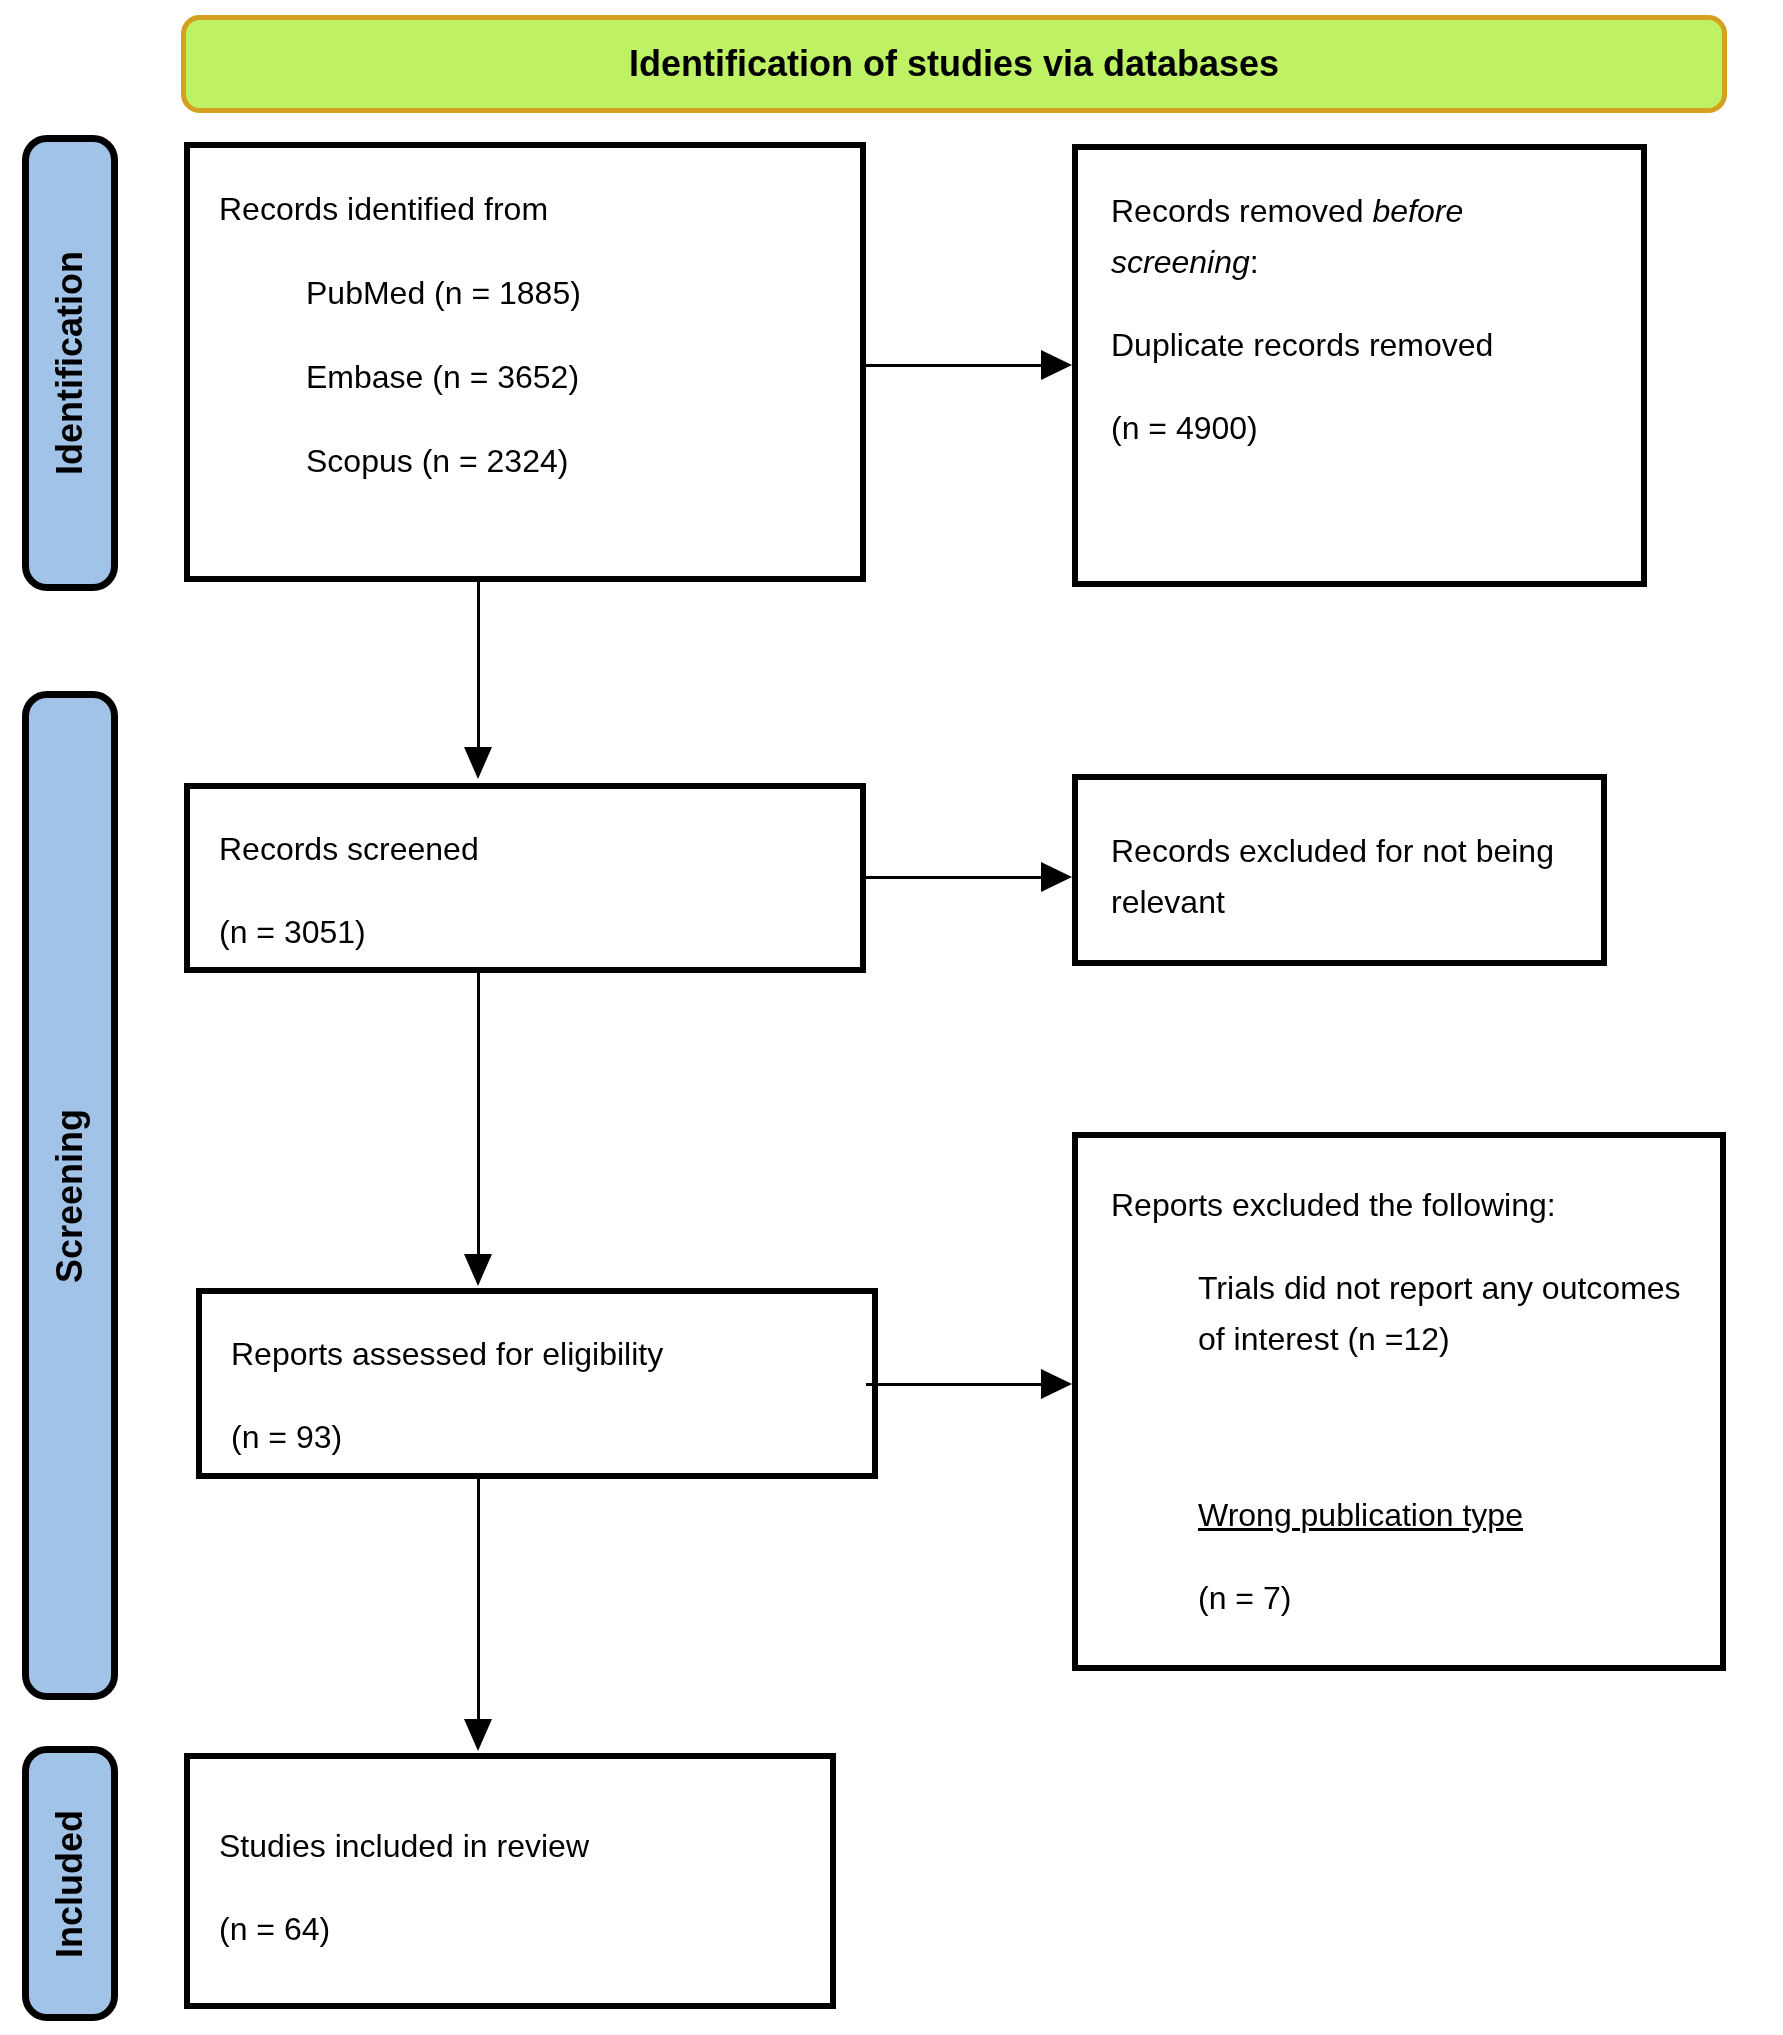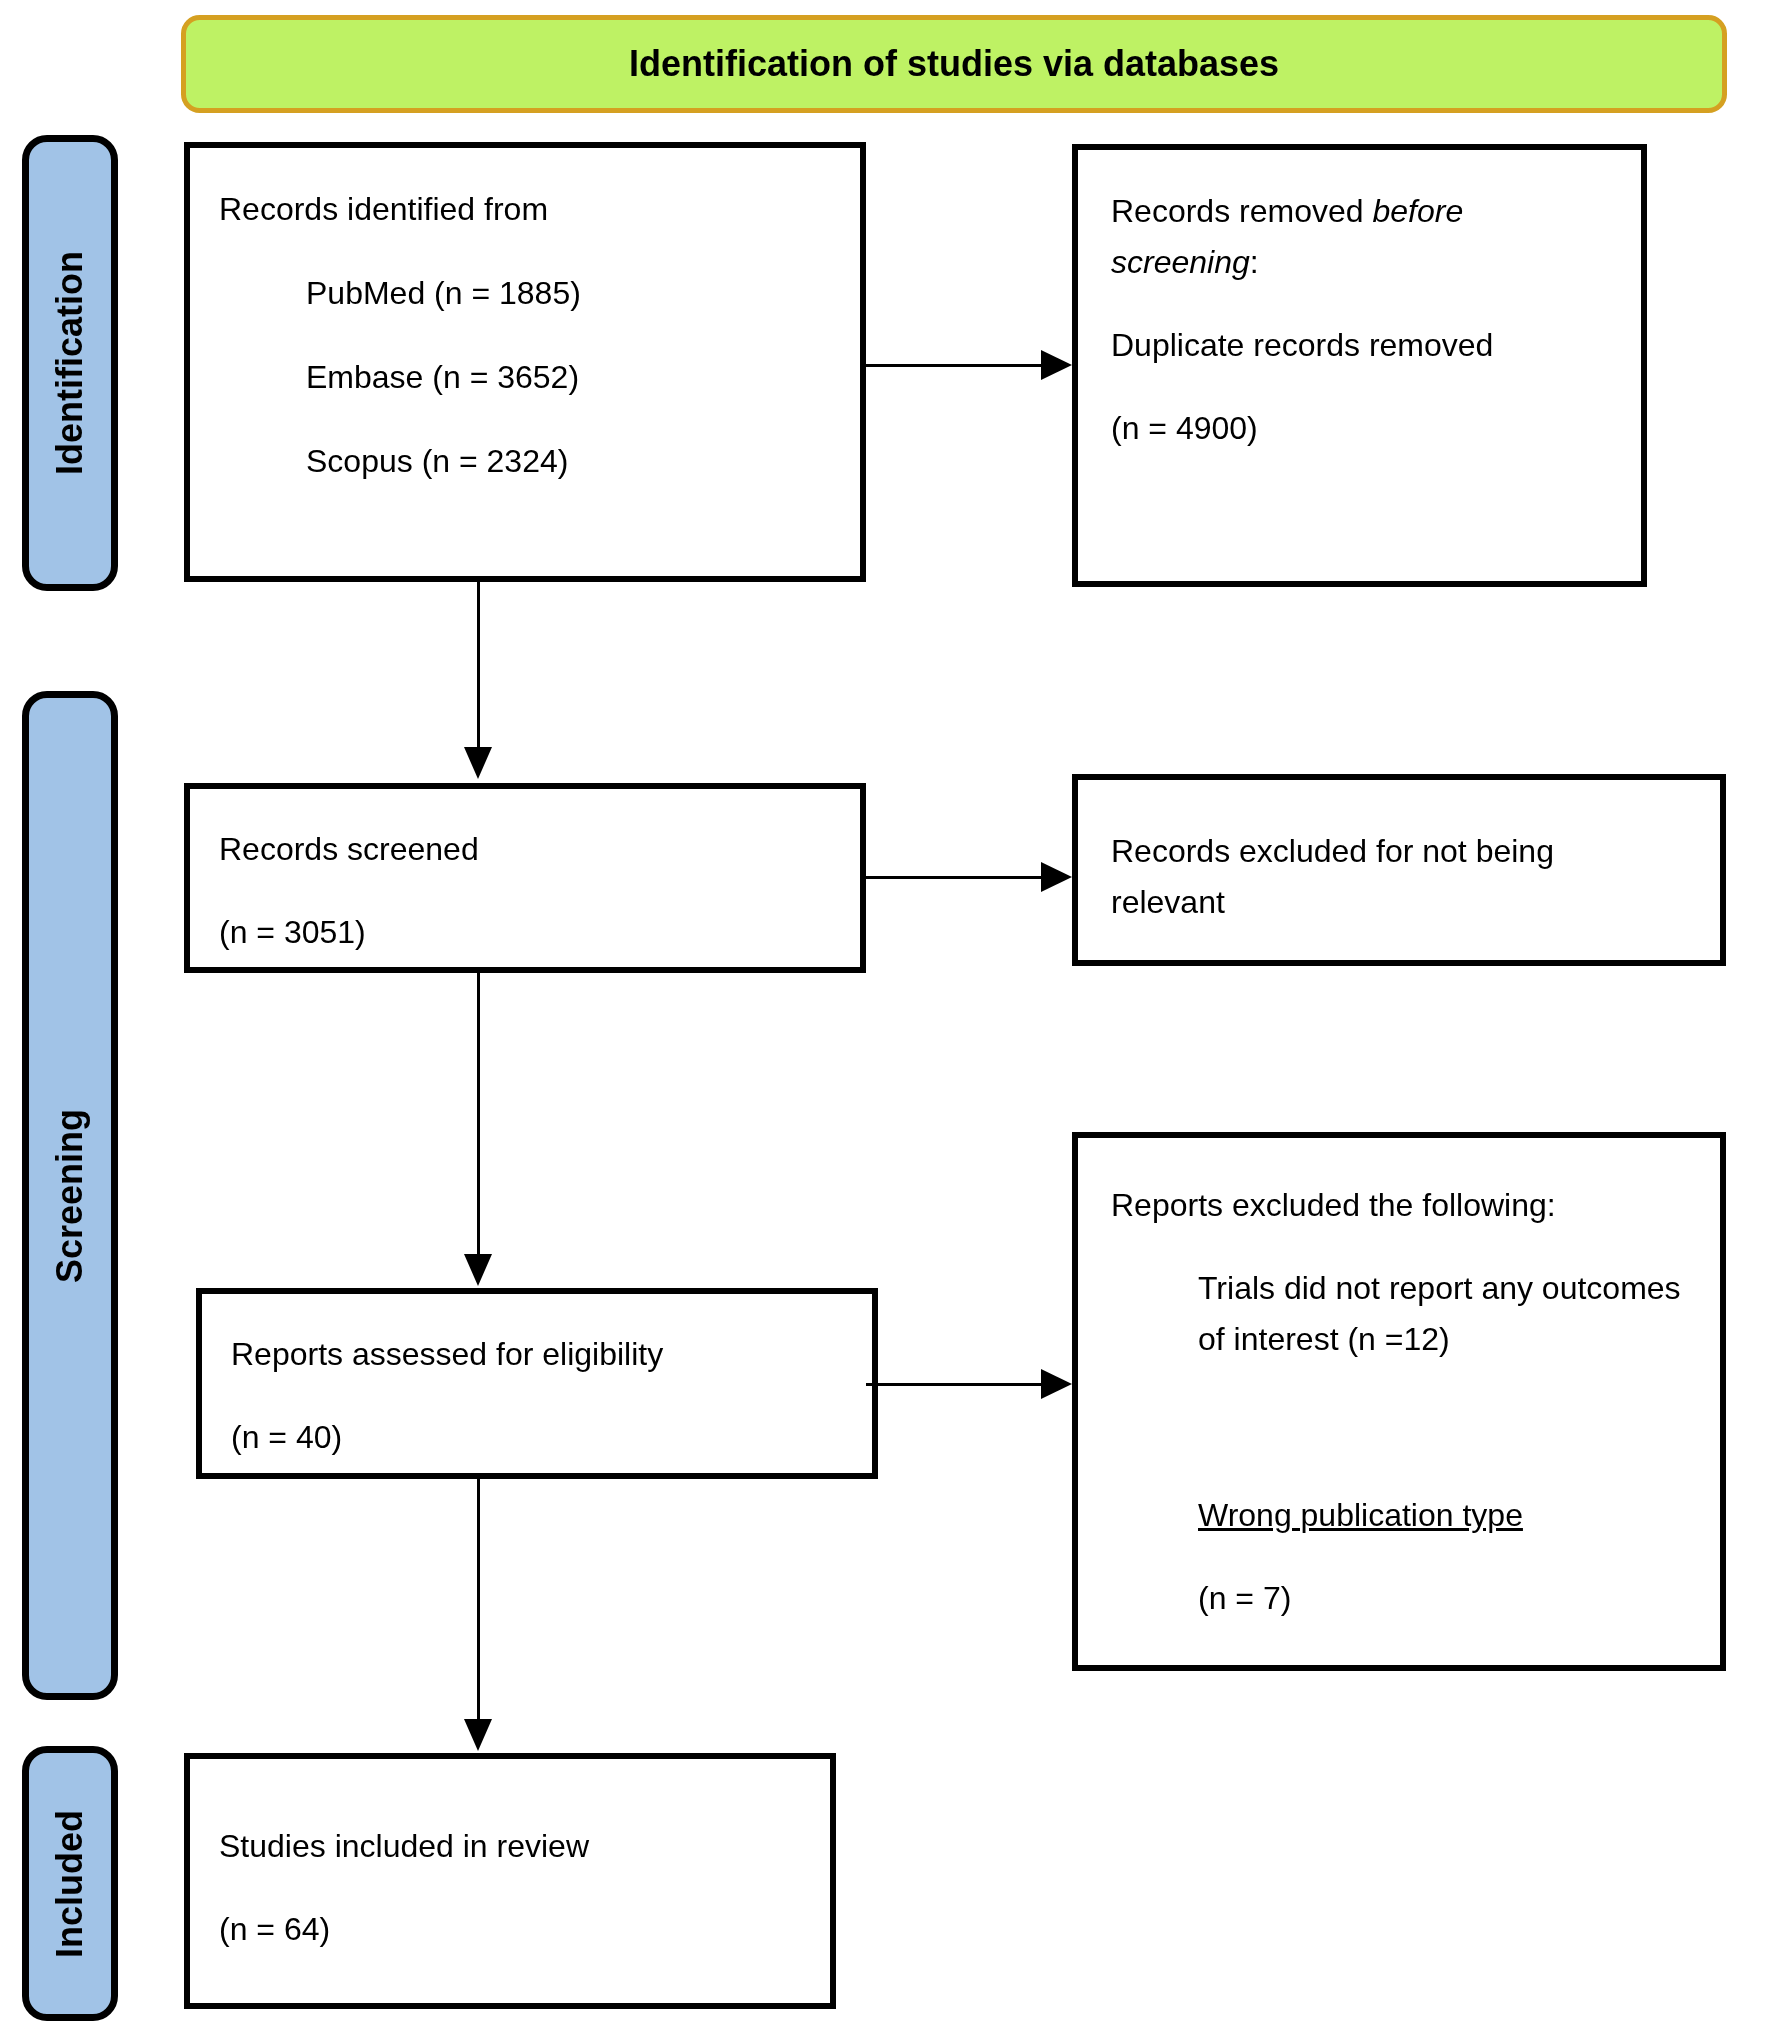--- a/index.html
+++ b/index.html
@@ -44,21 +44,21 @@
   .fbox{
     position:absolute;
     background:#fff;
     border:6px solid #000;
     box-sizing:border-box;
     font-size:32px;line-height:51px;
   }
   #box-identified{left:184px;top:142px;width:682px;height:440px;padding:36px 22px 0 29px;}
   #box-removed{left:1072px;top:144px;width:575px;height:443px;padding:36px 27.5px 0 33px;}
   #box-screened{left:184px;top:783px;width:682px;height:190px;padding:35px 22px 0 29px;}
-  #box-excluded-relevance{left:1072px;top:774px;width:654px;height:192px;padding:46px 33px 0 33px;}
+  #box-excluded-relevance{left:1072px;top:774px;width:535px;height:192px;padding:46px 33px 0 33px;}
   #box-assessed{left:196px;top:1288px;width:682px;height:191px;padding:35px 22px 0 29px;}
   #box-excluded-reports{left:1072px;top:1132px;width:654px;height:539px;padding:42px 31px 0 33px;}
   #box-included{left:184px;top:1753px;width:652px;height:256px;padding:62px 22px 0 29px;}
   .indent{margin-left:87px;}
   .gap-sm{margin-top:33px;}
   .gap-md{margin-top:32px;}
   .gap-lg{margin-top:125px;text-decoration:underline;}
   .ital{font-style:italic;}
   
   .harrow{position:absolute;height:3.3px;background:#000;}
@@ -119,21 +119,21 @@
     <div>Records screened</div>
     <div class="gap-md">(n = 3051)</div>
   </div>
 
   <div class="fbox" id="box-excluded-relevance">
     <div style="max-width:539px;">Records excluded for not being relevant</div>
   </div>
 
   <div class="fbox" id="box-assessed">
     <div>Reports assessed for eligibility</div>
-    <div class="gap-md">(n = 40)</div>
+    <div class="gap-md">(n = 93)</div>
   </div>
 
   <div class="fbox" id="box-excluded-reports">
     <div>Reports excluded the following:</div>
     <div class="indent gap-md" style="max-width:484px;">Trials did not report any outcomes of interest (n =12)</div>
     <div class="indent gap-lg">Wrong publication type</div>
     <div class="indent gap-md">(n = 7)</div>
   </div>
 
   <div class="fbox" id="box-included">

